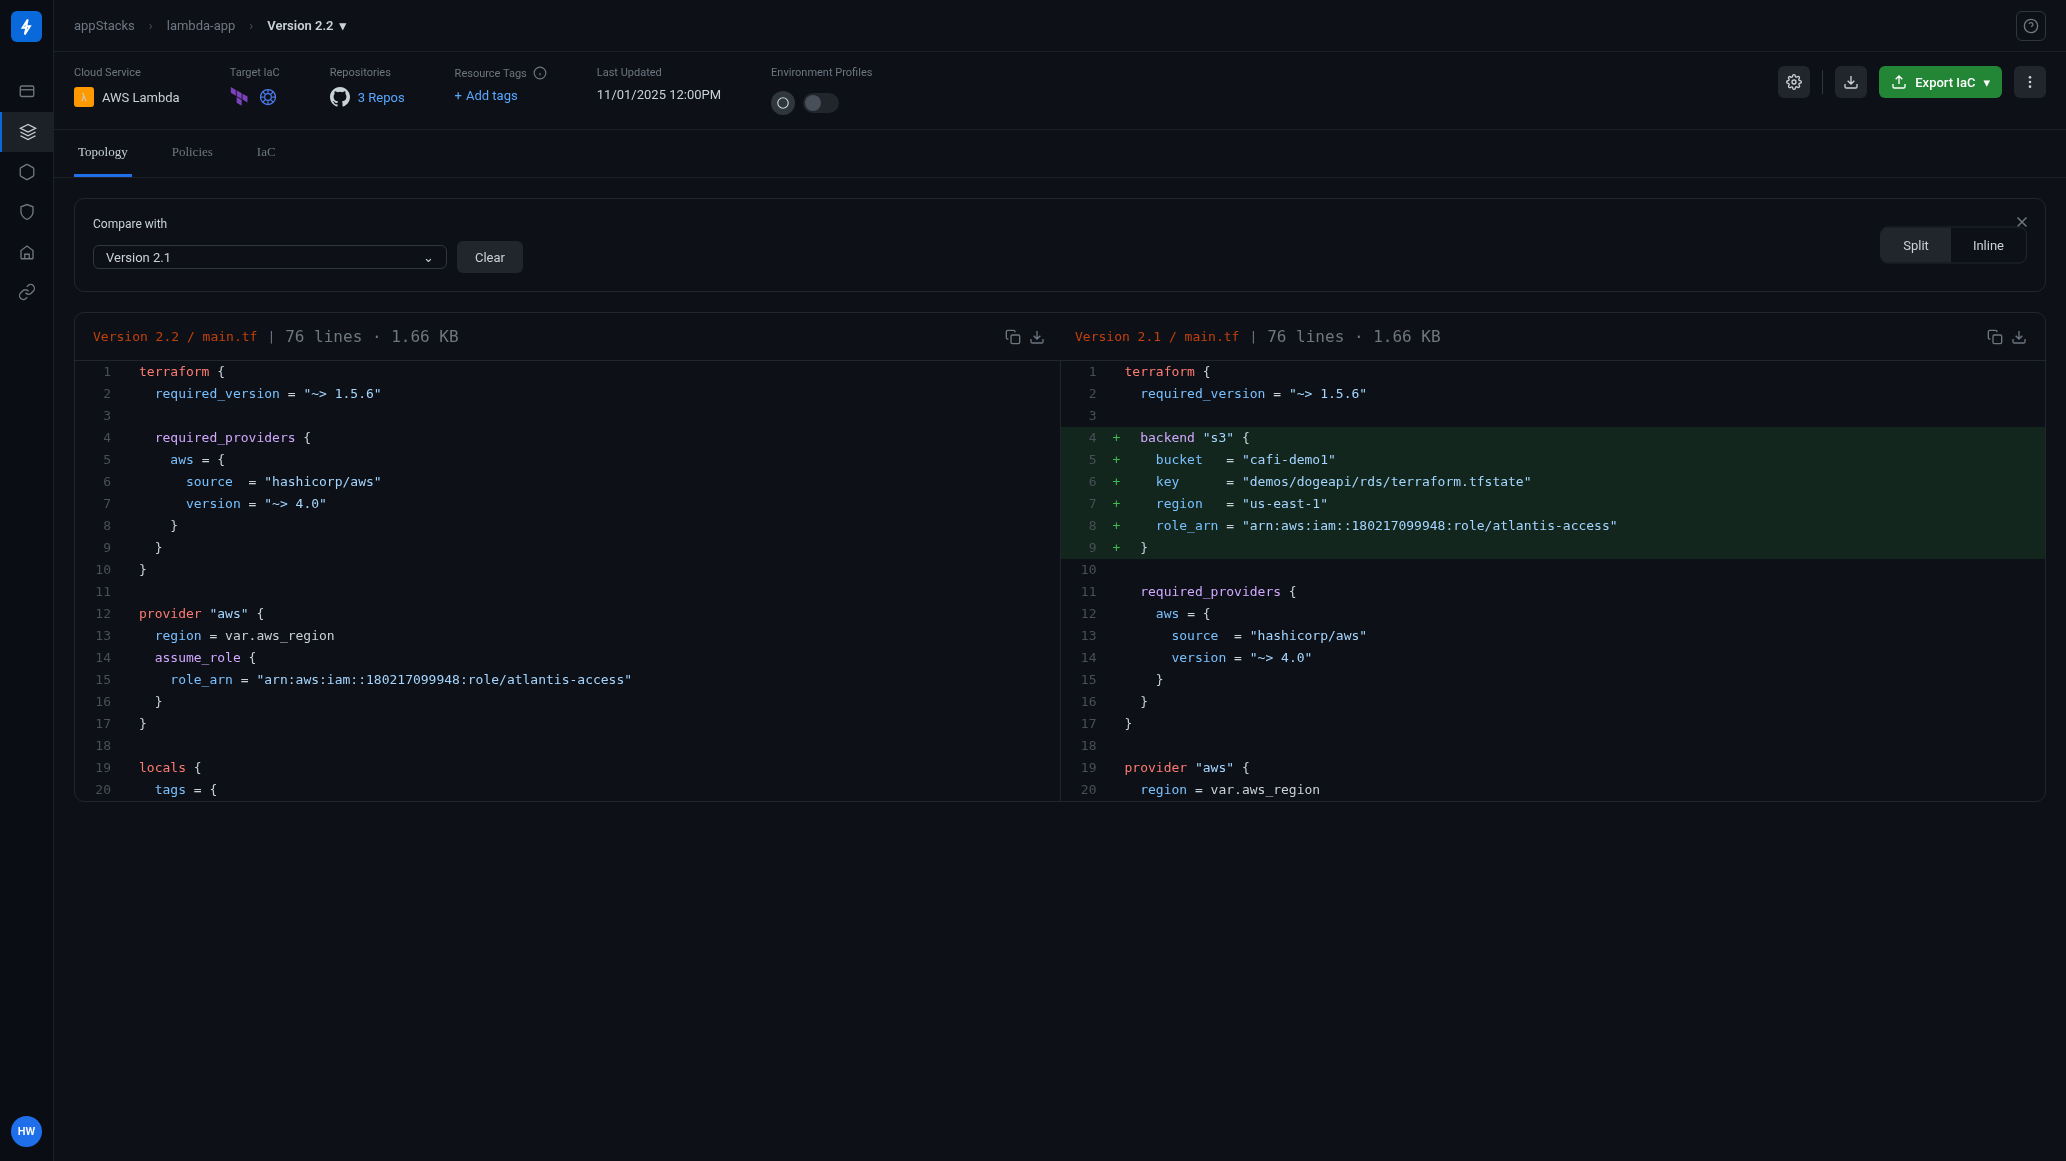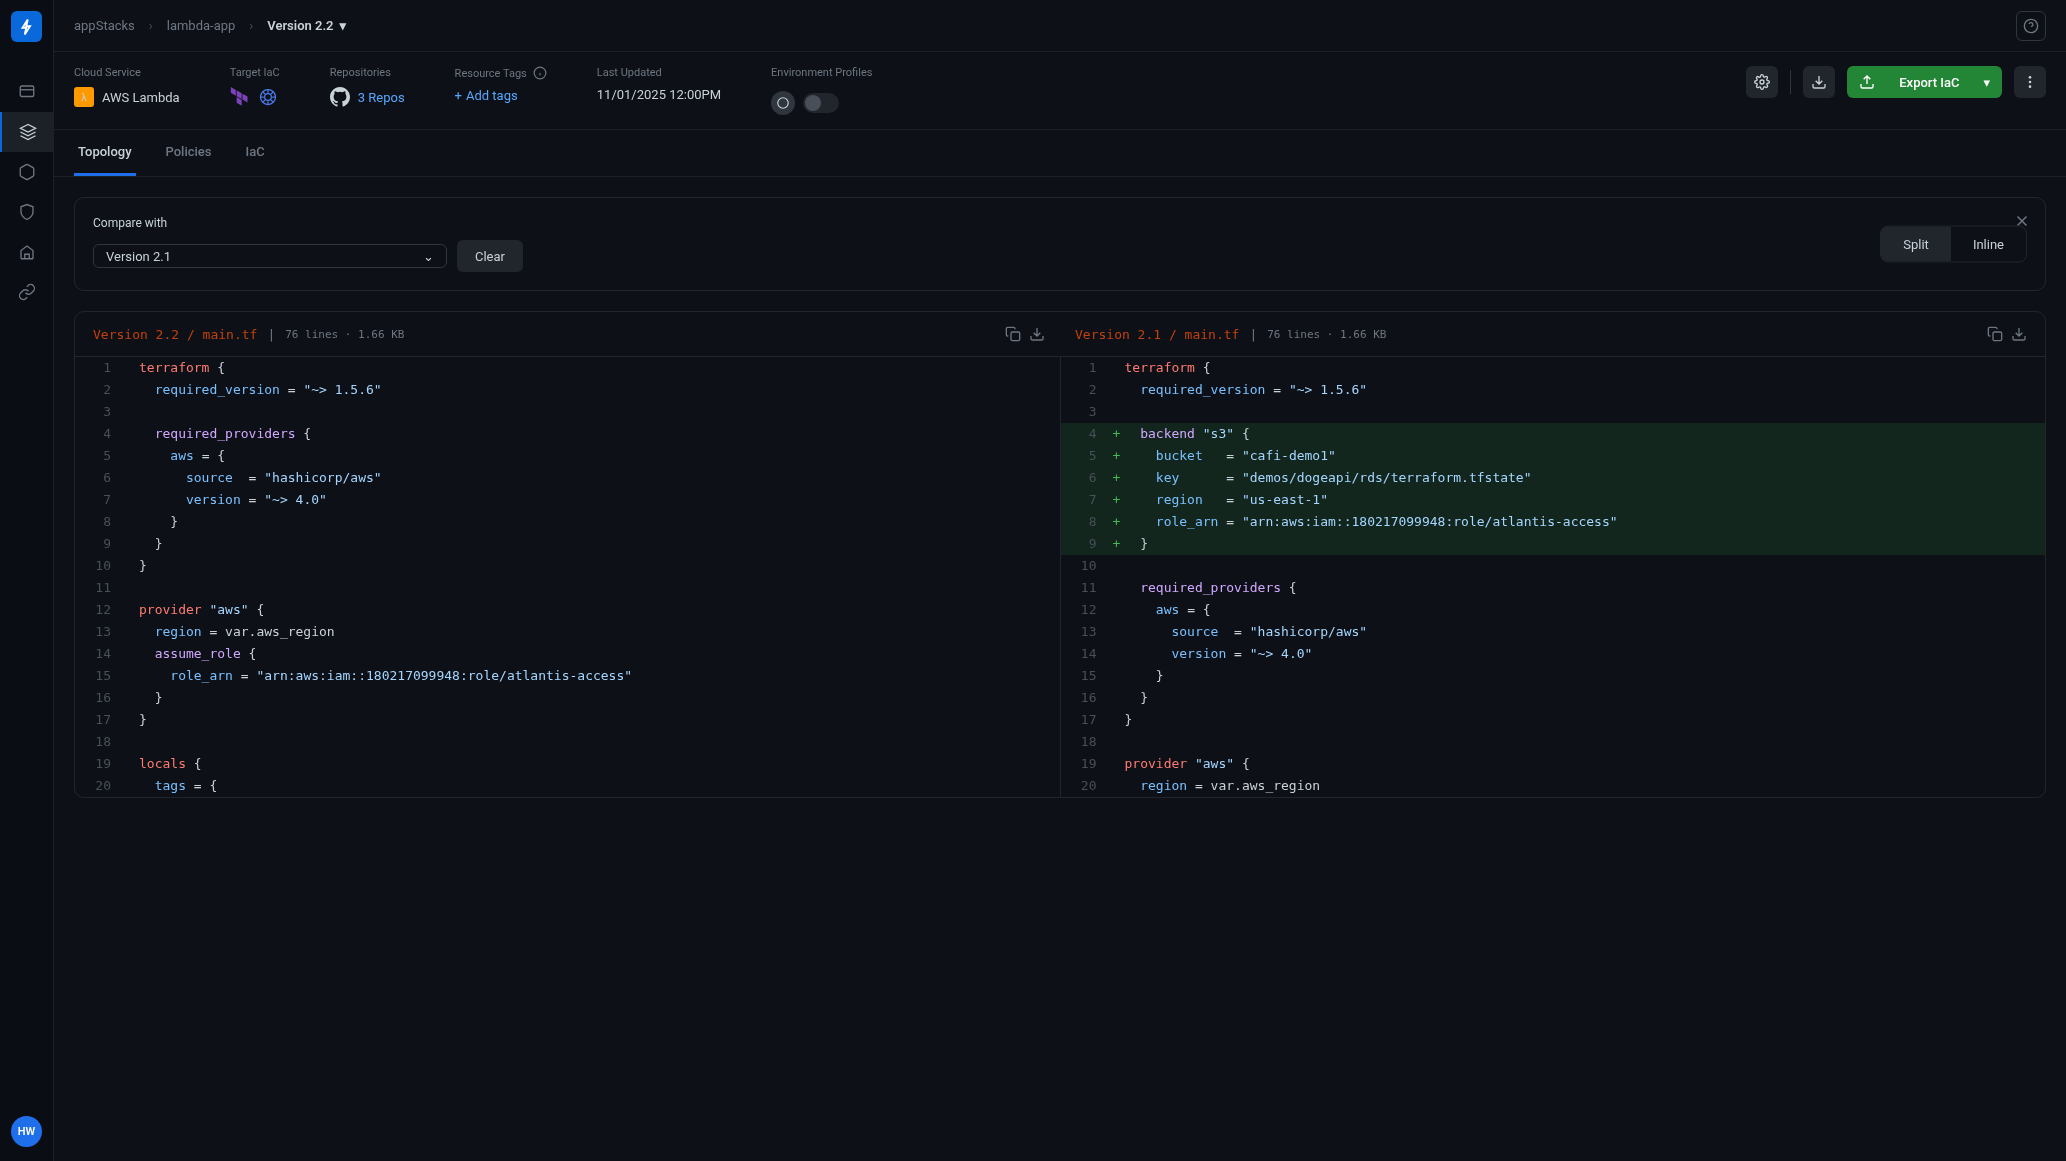--- a/index.html
+++ b/index.html
@@ -136,29 +136,30 @@
 }
 .vdiv { width: 1px; height: 24px; background: #30363d; }
 .export-btn {
   height: 32px;
   background: #238636;
   color: #fff;
   border-radius: 6px;
   padding: 0 12px;
   display: flex;
   align-items: center;
-  gap: 24px;
+  gap: 8px;
   cursor: pointer;
   font-weight: 500;
 }
 .tabs {
   display: flex;
   padding: 0 20px;
   border-bottom: 1px solid #1c2128;
-  gap: 26px;
+  gap: 36px;
+  font-family: Liberation Serif, serif;
 }
 .tab {
   padding: 14px 4px;
   color: #6e7681;
   font-weight: 500;
   cursor: pointer;
   border-bottom: 3px solid transparent;
 }
 .tab.active { color: #c9d1d9; border-bottom-color: #1f6feb; }
 .content { flex: 1; padding: 20px; overflow: auto; }
@@ -224,21 +225,21 @@
 .diff-header {
   display: flex;
   align-items: center;
   padding: 14px 18px;
   border-bottom: 1px solid #21262d;
   font-family: "SF Mono", Monaco, Consolas, monospace;
   font-size: 13px;
 }
 .diff-header .path { color: #c2410c; text-align: center; }
 .diff-header .sep2 { color: #6e7681; margin: 0 10px; }
-.diff-header .meta { color: #6e7681; font-size: 11px; }
+.diff-header .meta { color: #6e7681; font-size: 16px; }
 .file-info { flex: 1; display: flex; align-items: center; }
 .file-actions { display: flex; gap: 8px; color: #6e7681; }
 .file-actions svg { cursor: pointer; }
 .diff-body { display: flex; }
 .diff-col { flex: 1; overflow: hidden; }
 .diff-col:first-child { border-right: 1px solid #21262d; }
 .code-line {
   display: flex;
   font-family: "SF Mono", Monaco, Consolas, monospace;
   font-size: 13px;

